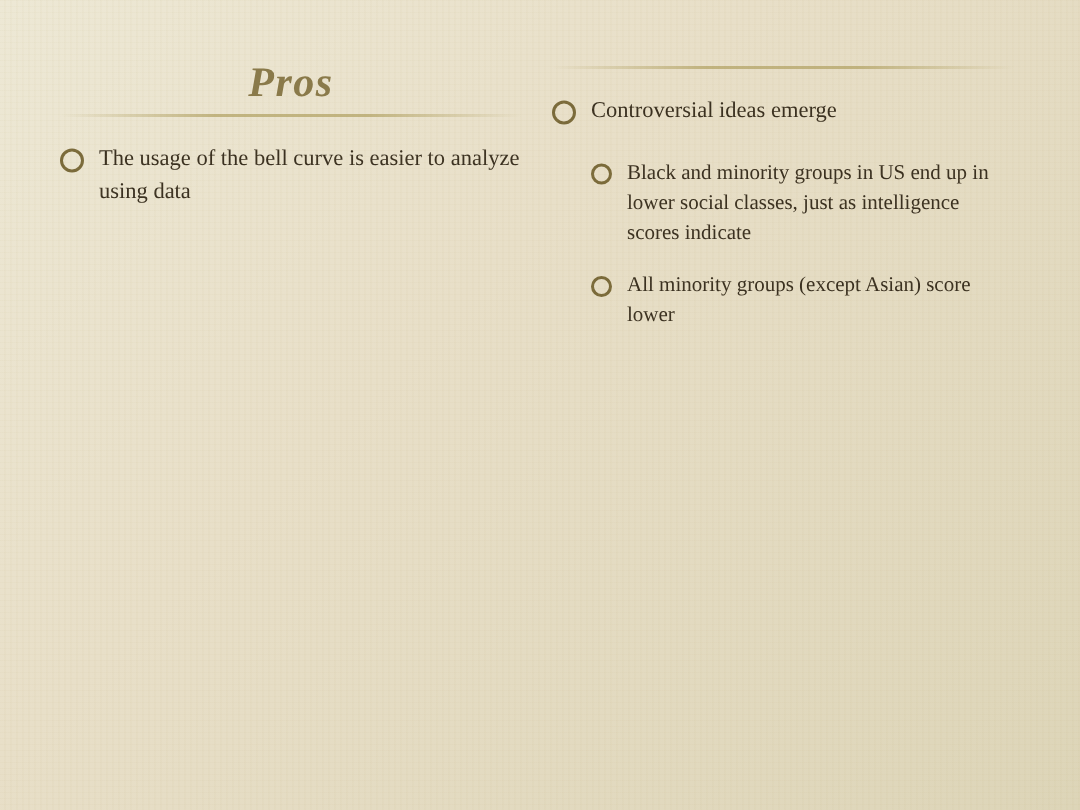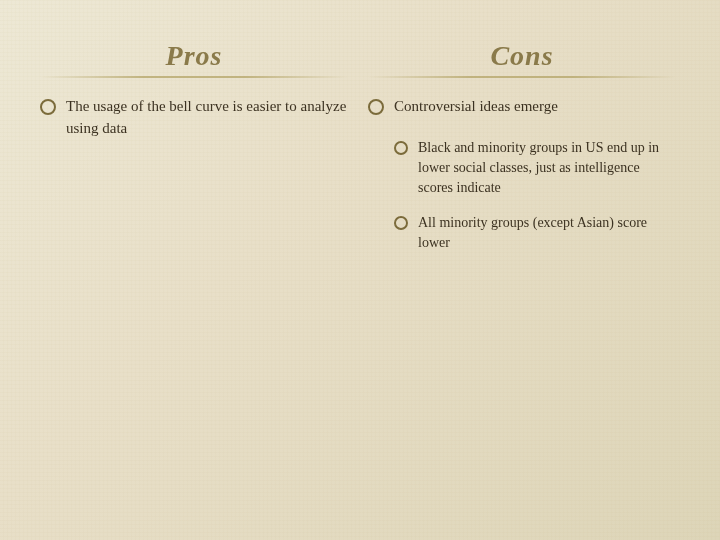--- a/index.html
+++ b/index.html
@@ -149,21 +149,20 @@
       <ul class="content-list">
         <li class="list-item">
           <div class="bullet-circle"></div>
           <span>The usage of the bell curve is easier to analyze using data</span>
         </li>
       </ul>
     </div>
 
     <div class="column">
       <div class="column-header">
-        <div class="column-title">Cons</div>
         <div class="divider-line"></div>
       </div>
       <ul class="content-list">
         <li class="list-item cons-top-item">
           <div class="cons-top-row">
             <div class="bullet-circle"></div>
             <span>Controversial ideas emerge</span>
           </div>
           <ul class="sub-list">
             <li class="sub-list-item">

